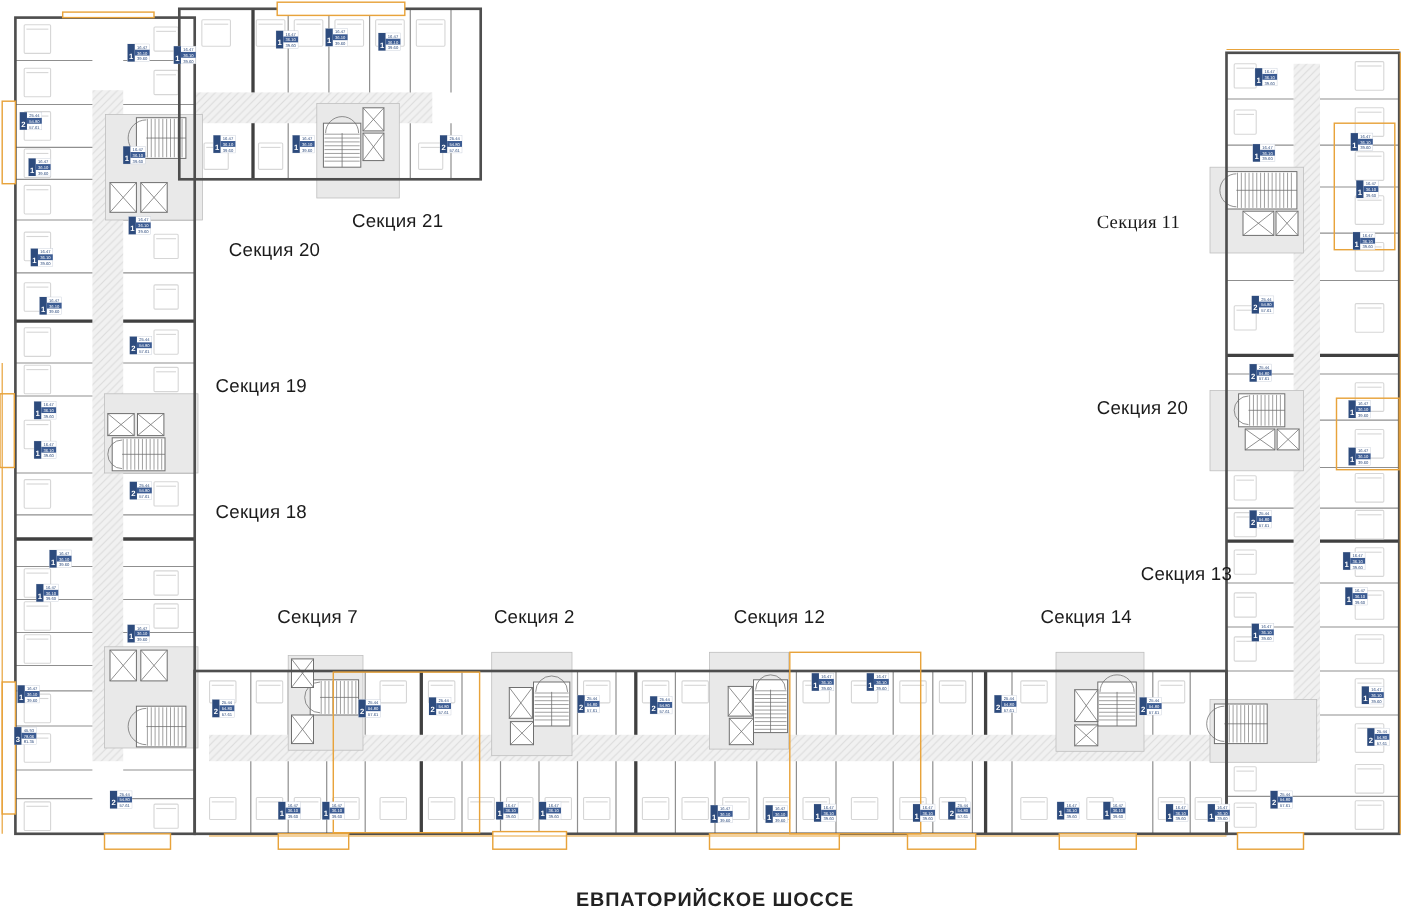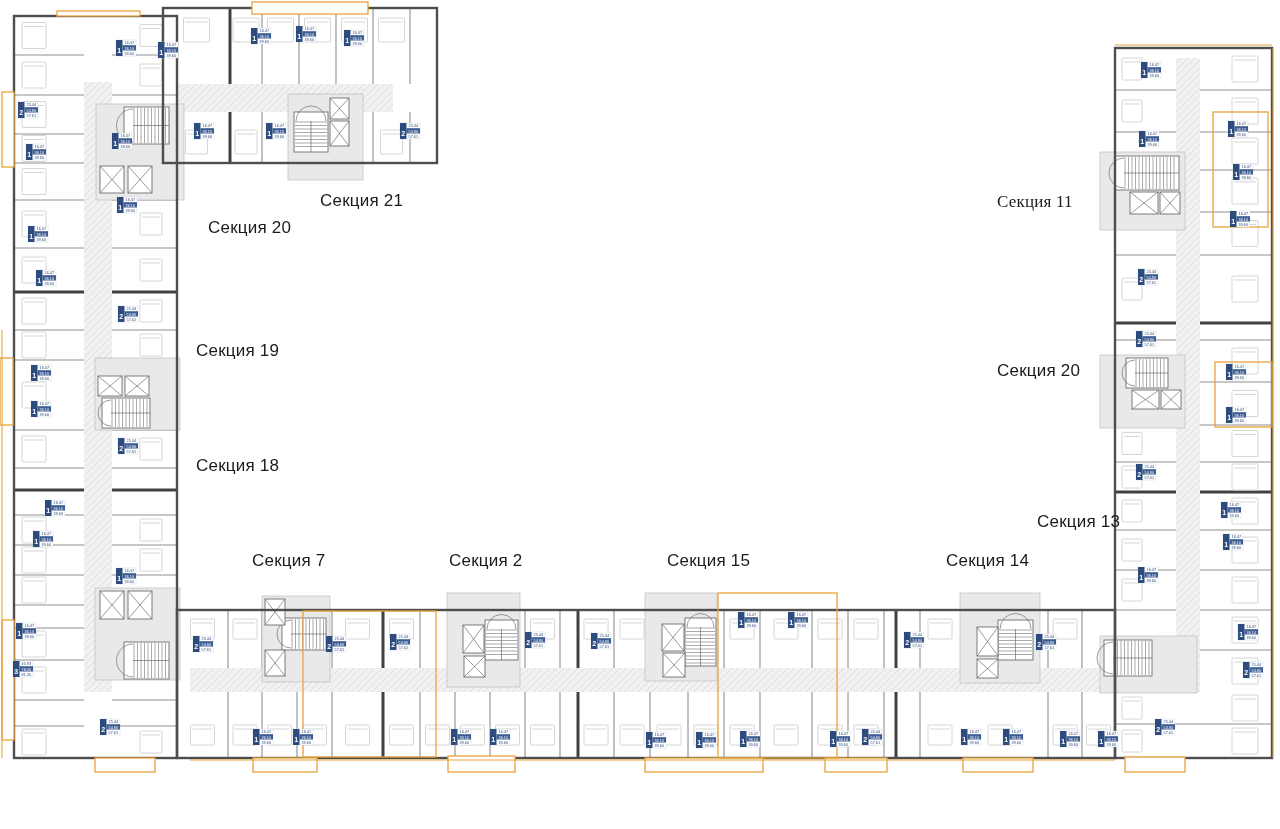--- a/index.html
+++ b/index.html
@@ -1137,21 +1137,22 @@
         <text x="13.3" y="4.3" text-anchor="middle" font-size="3.8" fill="#2d4b7d">25.44</text>
         <text x="13.3" y="9.6" text-anchor="middle" font-size="3.8" fill="#fff">54.80</text>
         <text x="13.3" y="14.9" text-anchor="middle" font-size="3.8" fill="#2d4b7d">57.61</text>
       </g>
     </svg>
   <div id="labels">
       <div class="section-label" style="left: 997px; top: 192px; font-family: Liberation Serif, serif;">Секция 11</div>
       <div class="section-label" style="left: 997px; top: 361px;">Секция 20</div>
       <div class="section-label" style="left: 1037px; top: 512px;">Секция 13</div>
       <div class="section-label" style="left: 946px; top: 551px;">Секция 14</div>
-      <div class="section-label" style="left: 667px; top: 551px;">Секция 15</div>
+      <div class="section-label" style="left: 667px; top: 551px;">Секция 12</div>
       <div class="section-label" style="left: 449px; top: 551px;">Секция 2</div>
       <div class="section-label" style="left: 252px; top: 551px;">Секция 7</div>
       <div class="section-label" style="left: 196px; top: 456px;">Секция 18</div>
       <div class="section-label" style="left: 196px; top: 341px;">Секция 19</div>
       <div class="section-label" style="left: 208px; top: 218px;">Секция 20</div>
       <div class="section-label" style="left: 320px; top: 191px;">Секция 21</div>
     </div>
+  <div class="street">ЕВПАТОРИЙСКОЕ ШОССЕ</div>
 </div>
 
 </body></html>

